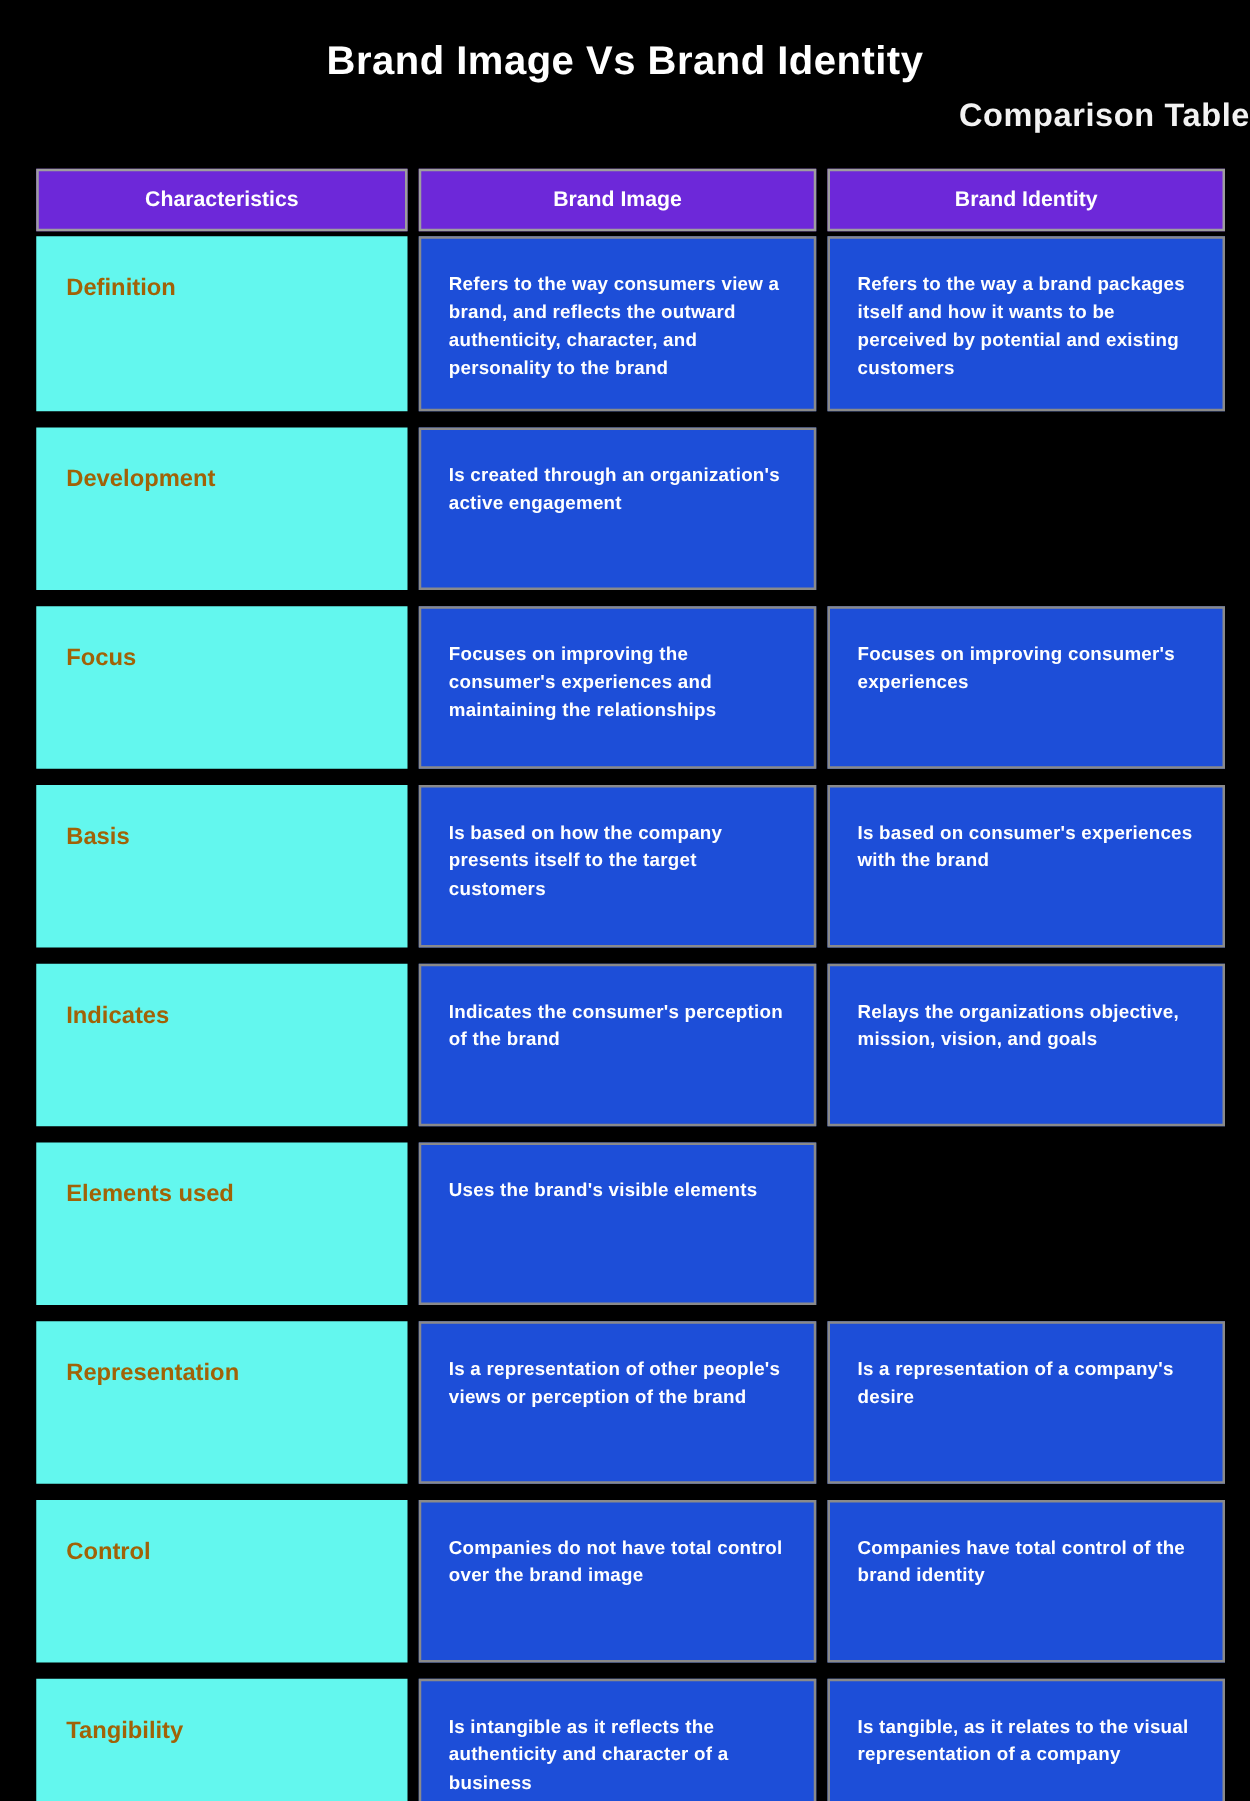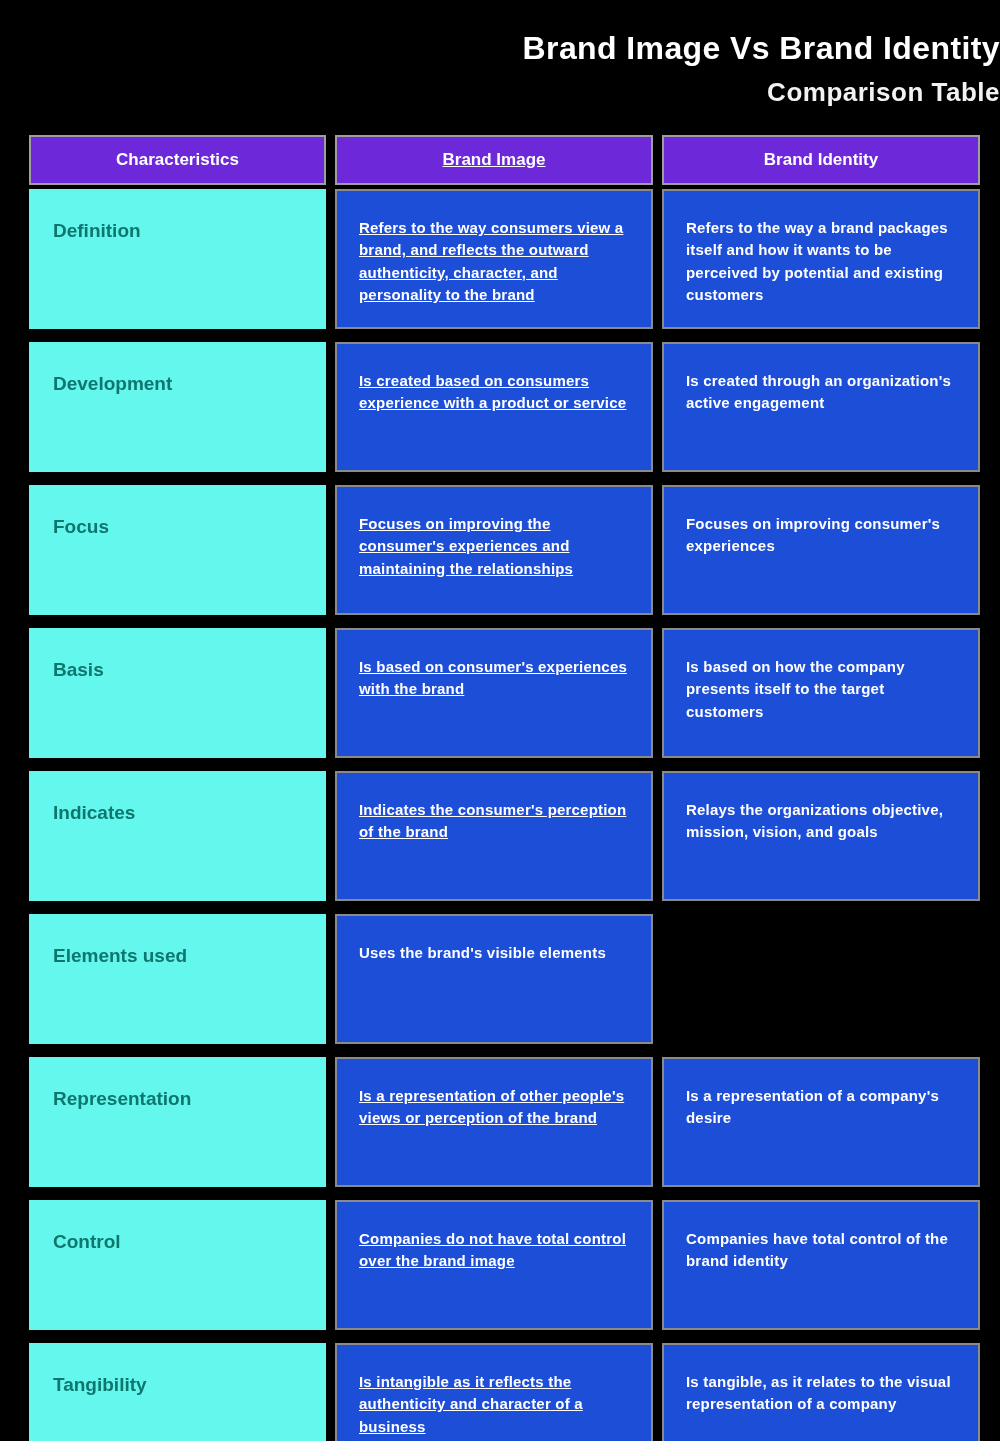--- a/index.html
+++ b/index.html
@@ -5,46 +5,46 @@
   * { margin:0; padding:0; box-sizing:border-box; }
   html,body { background:#000; }
   body {
     width:1000px; height:1441px;
     font-family:"Liberation Sans","DejaVu Sans",sans-serif;
     color:#fff; overflow:hidden;
   }
   .page { width:1000px; height:1441px; background:#000; padding-top:28px; }
 
   .title {
-    text-align:right; font-size:32px; font-weight:800;
+    text-align:center; font-size:32px; font-weight:800;
     letter-spacing:.4px; color:#fff; line-height:1.3;
   }
   .subtitle {
     text-align:right; font-size:26px; font-weight:700;
     color:#f2f2f2; margin-top:7px; letter-spacing:.5px;
   }
 
   .table { margin:27px 23px 0 29px; }
 
   .header-row { display:flex; gap:9px; height:50px; }
   .header-cell {
     background:#6d28d9; border:2px solid #9e9e9e;
     display:flex; align-items:center; justify-content:center;
     font-size:17px; font-weight:700; color:#fff;
   }
   .col1 { width:297px; flex:none; }
-  .col2 { width:318px; flex:none;text-decoration:underline; }
+  .col2 { width:318px; flex:none; }
   .col3 { width:318px; flex:none; }
 
   .rows { display:flex; flex-direction:column; gap:13px; margin-top:4px; }
   .row { display:flex; gap:9px; height:130px; }
   .row:first-child { height:140px; }
 
   .char-cell {
-    background:#63f7ee; color:#0f766e;
+    background:#63f7ee; color:#a16207;
     font-size:19px; font-weight:800;
     padding:31px 24px 0 24px;
   }
   .detail-cell {
     background:#1d4ed8; border:2px solid #8a8a8a;
     color:#fff; font-size:15px; font-weight:700;
     line-height:1.5; padding:26px 22px 18px 22px;
     letter-spacing:.2px;
   }
 
@@ -72,34 +72,33 @@
 
     <div class="rows">
       <div class="row">
         <div class="char-cell col1">Definition</div>
         <div class="detail-cell col2">Refers to the way consumers view a brand, and reflects the outward authenticity, character, and personality to the brand</div>
         <div class="detail-cell col3">Refers to the way a brand packages itself and how it wants to be perceived by potential and existing customers</div>
       </div>
 
       <div class="row">
         <div class="char-cell col1">Development</div>
-        <div class="detail-cell col2">Is created based on consumers experience with a product or service</div>
         <div class="detail-cell col3">Is created through an organization's active engagement</div>
       </div>
 
       <div class="row">
         <div class="char-cell col1">Focus</div>
         <div class="detail-cell col2">Focuses on improving the consumer's experiences and maintaining the relationships</div>
         <div class="detail-cell col3">Focuses on improving consumer's experiences</div>
       </div>
 
       <div class="row">
         <div class="char-cell col1">Basis</div>
+        <div class="detail-cell col3">Is based on how the company presents itself to the target customers</div>
         <div class="detail-cell col2">Is based on consumer's experiences with the brand</div>
-        <div class="detail-cell col3">Is based on how the company presents itself to the target customers</div>
       </div>
 
       <div class="row">
         <div class="char-cell col1">Indicates</div>
         <div class="detail-cell col2">Indicates the consumer's perception of the brand</div>
         <div class="detail-cell col3">Relays the organizations objective, mission, vision, and goals</div>
       </div>
 
       <div class="row">
         <div class="char-cell col1">Elements used</div>

